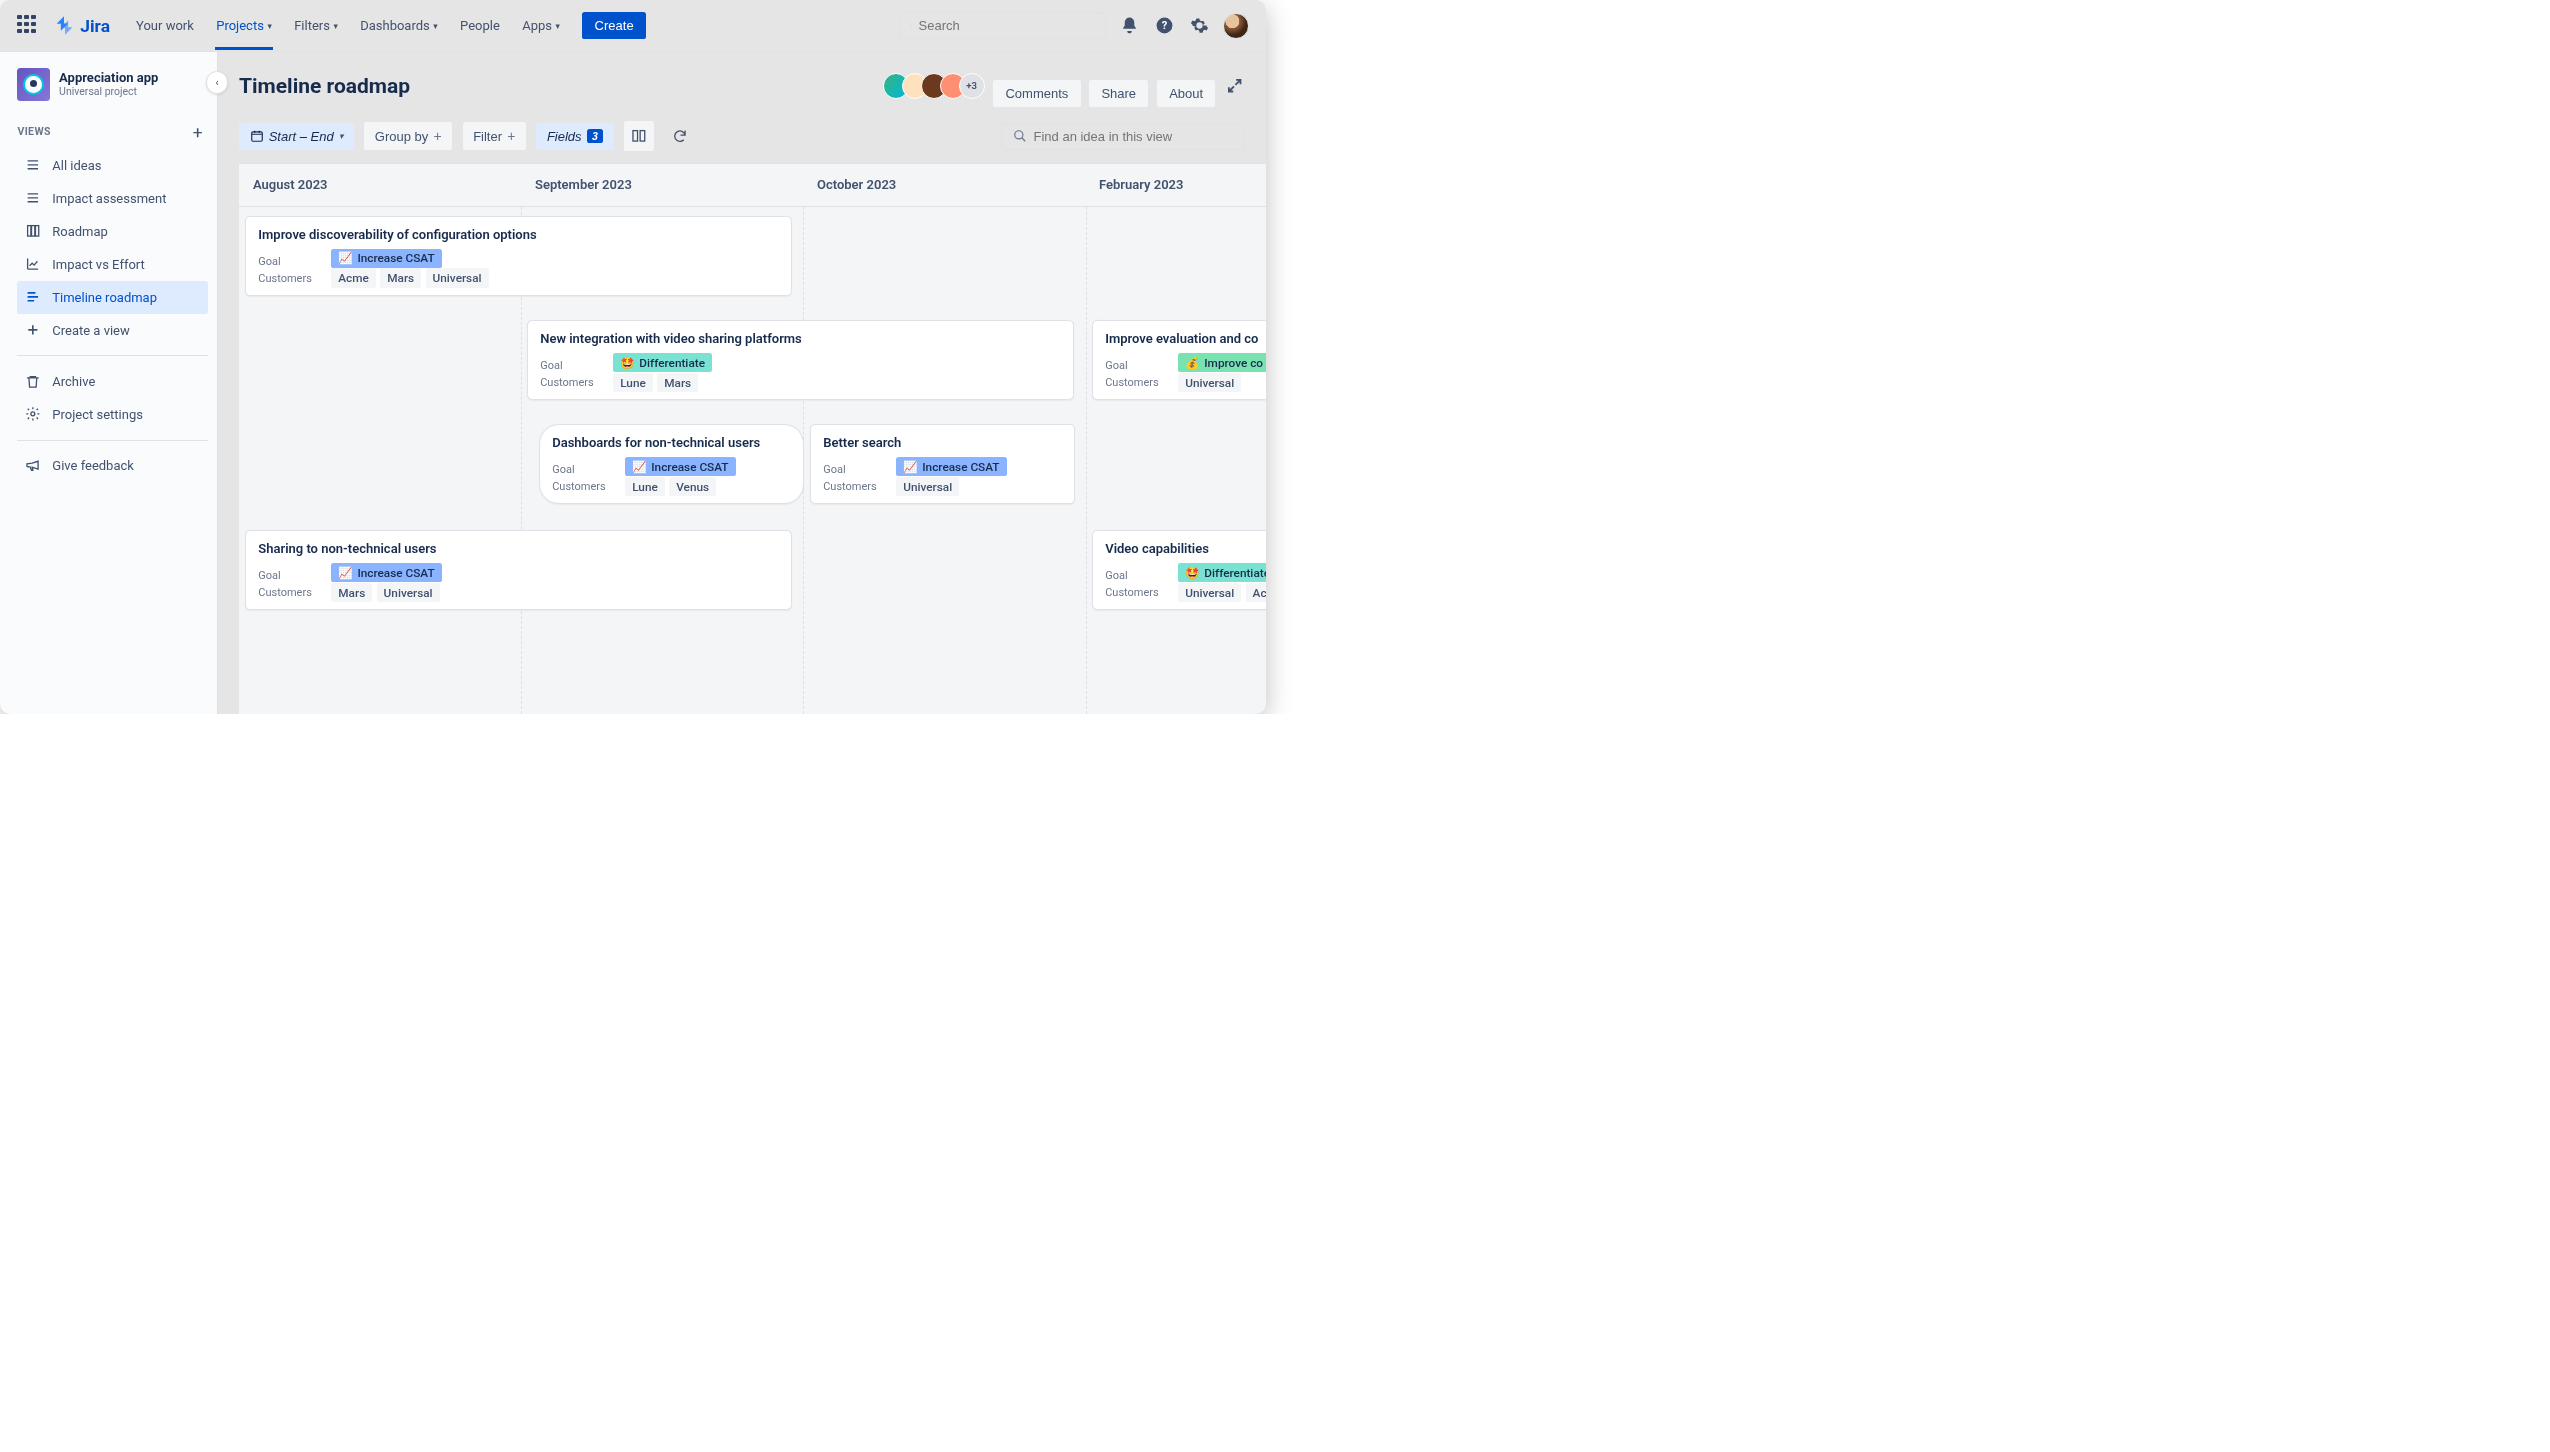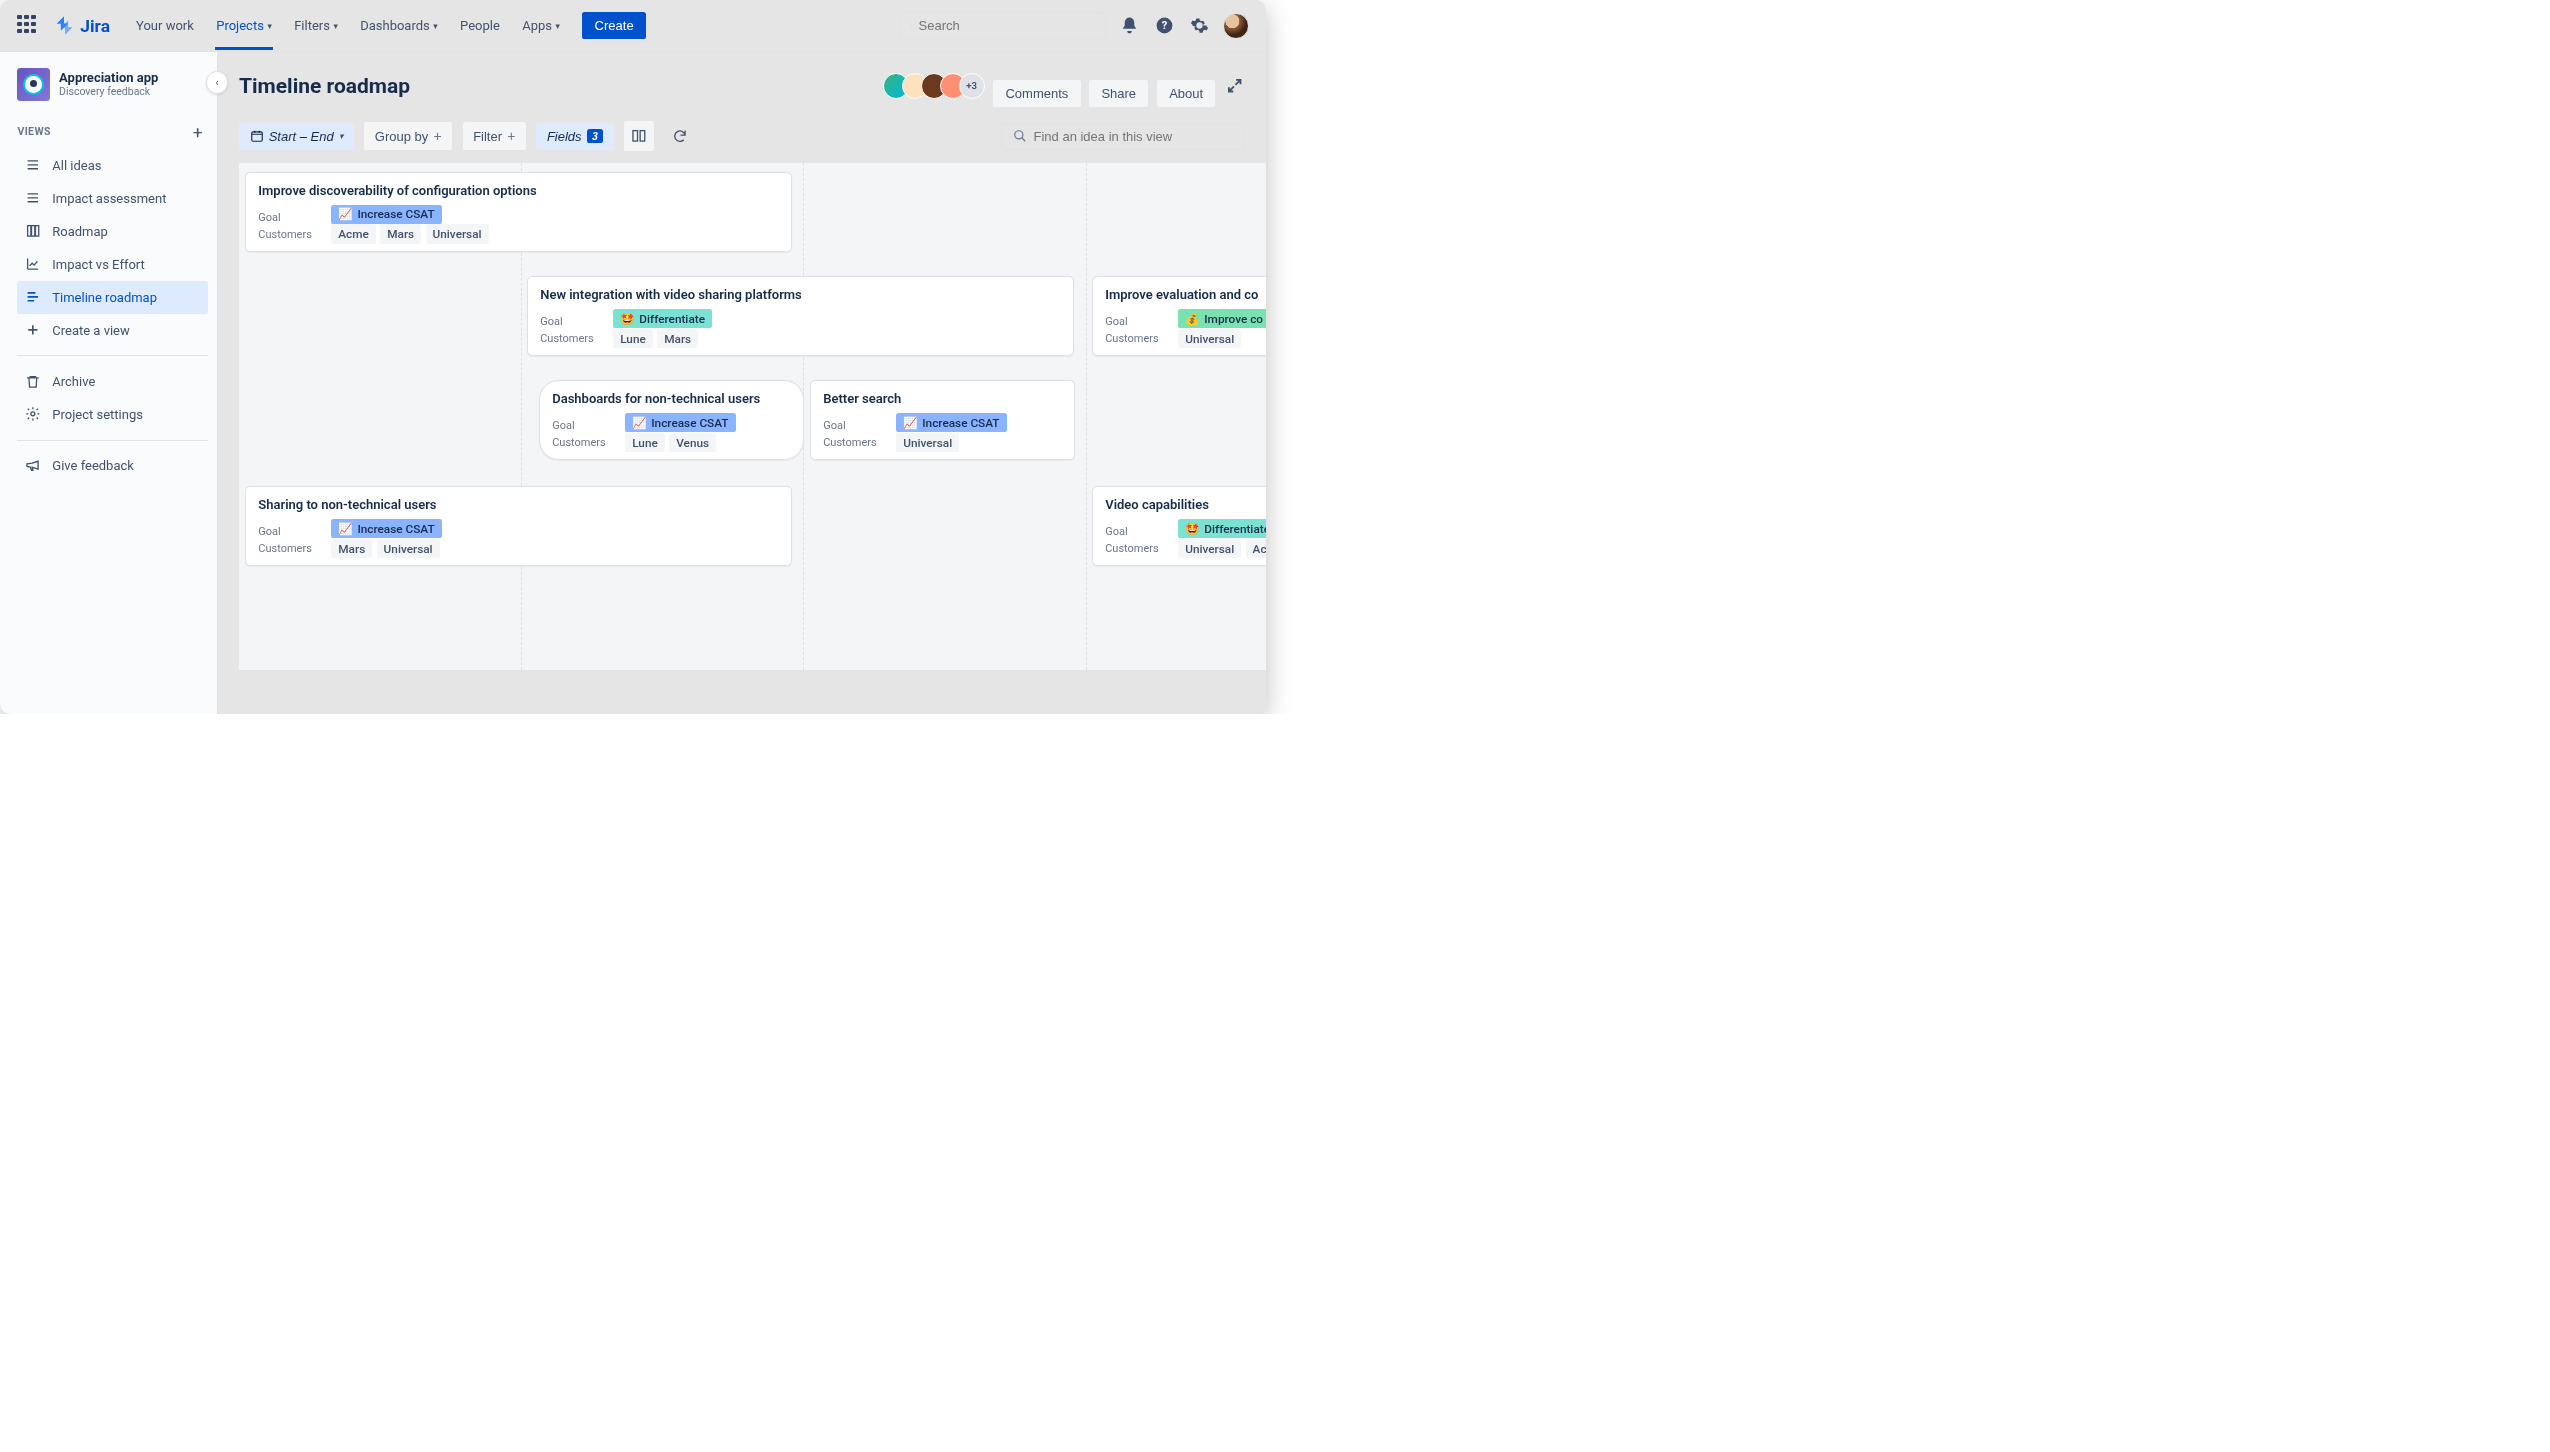--- a/index.html
+++ b/index.html
@@ -165,21 +165,21 @@
   <div class="body">
 
     <div class="sidebar">
       <div class="collapse-btn">‹</div>
       <div class="project-head">
         <div class="project-icon">
             <div class="project-icon-eye"></div>
           </div>
         <div>
           <div class="project-title">Appreciation app</div>
-          <div class="project-sub">Discovery feedback</div>
+          <div class="project-sub">Universal project</div>
         </div>
       </div>
       <div class="views-hdr">
         <span>VIEWS</span>
         <span class="plus">+</span>
       </div>
       <div id="side-views">
           <div class="side-item">
             <span class="si-icon">
               <svg width="15.7" height="15.7" viewBox="0 0 24 24" fill="none" stroke="currentColor" stroke-width="2">
@@ -318,20 +318,26 @@
           <svg width="14" height="14" viewBox="0 0 24 24" fill="none" stroke="#6b778c" stroke-width="2">
               <circle cx="10" cy="10" r="7"></circle>
               <path d="M21 21l-6-6"></path>
             </svg>
           <input placeholder="Find an idea in this view" style="">
         </div>
       </div>
 
       <div class="timeline-wrap">
         <div class="timeline-inner">
+          <div class="month-hdr" id="month-hdr">
+              <div class="month-col" style="width: 282px;">August 2023</div>
+              <div class="month-col" style="width: 282px;">September 2023</div>
+              <div class="month-col" style="width: 282px;">October 2023</div>
+              <div class="month-col" style="width: 282px;">February 2023</div>
+            </div>
           <div class="grid-body" id="grid-body">
               <div class="grid-line" style="left: 282px;"></div>
               <div class="grid-line" style="left: 564px;"></div>
               <div class="grid-line" style="left: 847px;"></div>
               <div class="card" style="left: 6.1px; top: 8.7px; width: 547px;">
                 <div class="card-title">Improve discoverability of configuration options</div>
                 <div class="card-row">
                   <span class="card-label">Goal</span>
                   <span class="goal-chip goal-csat">
                     <span>📈</span>

